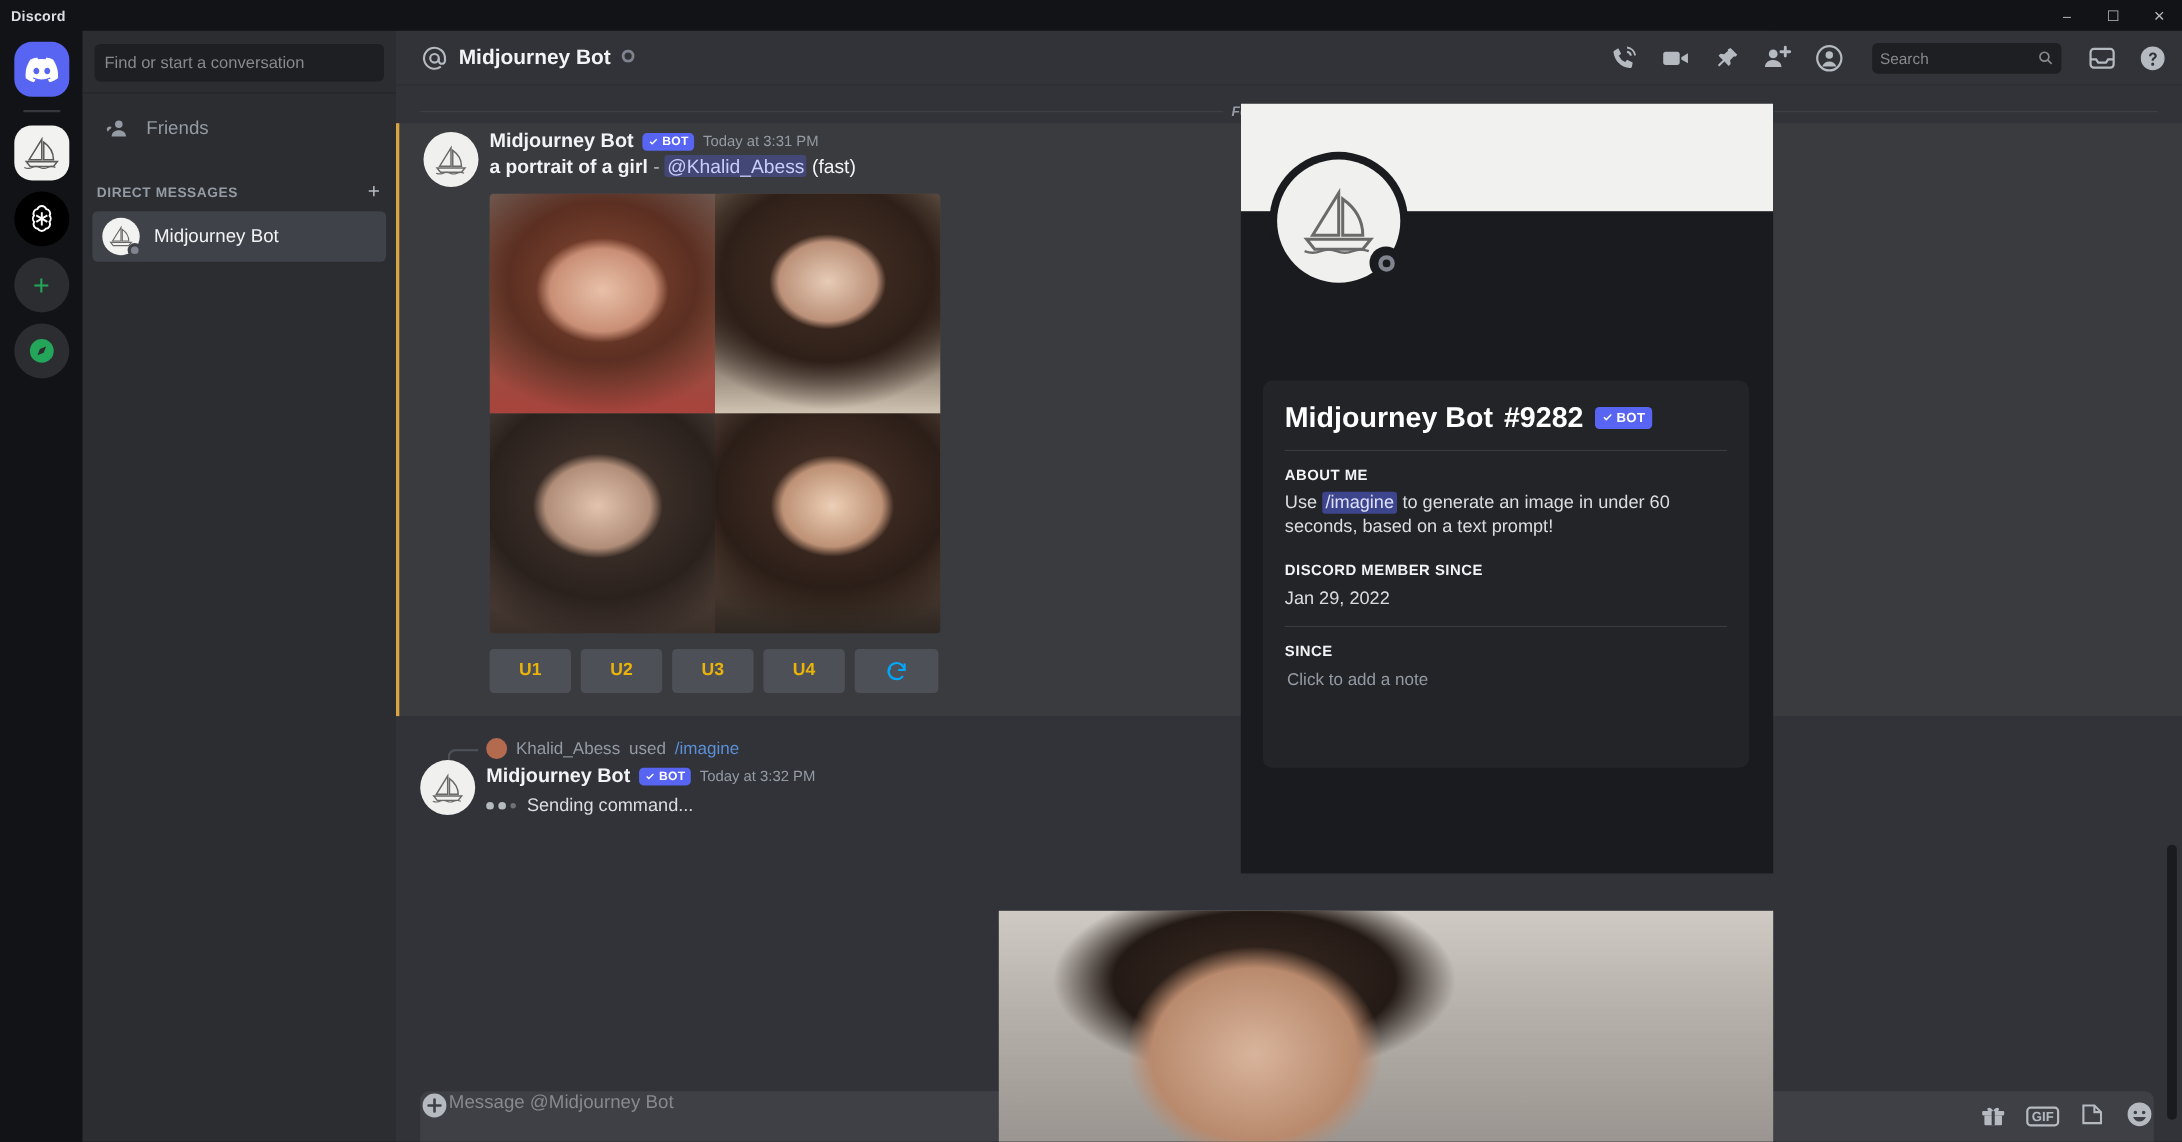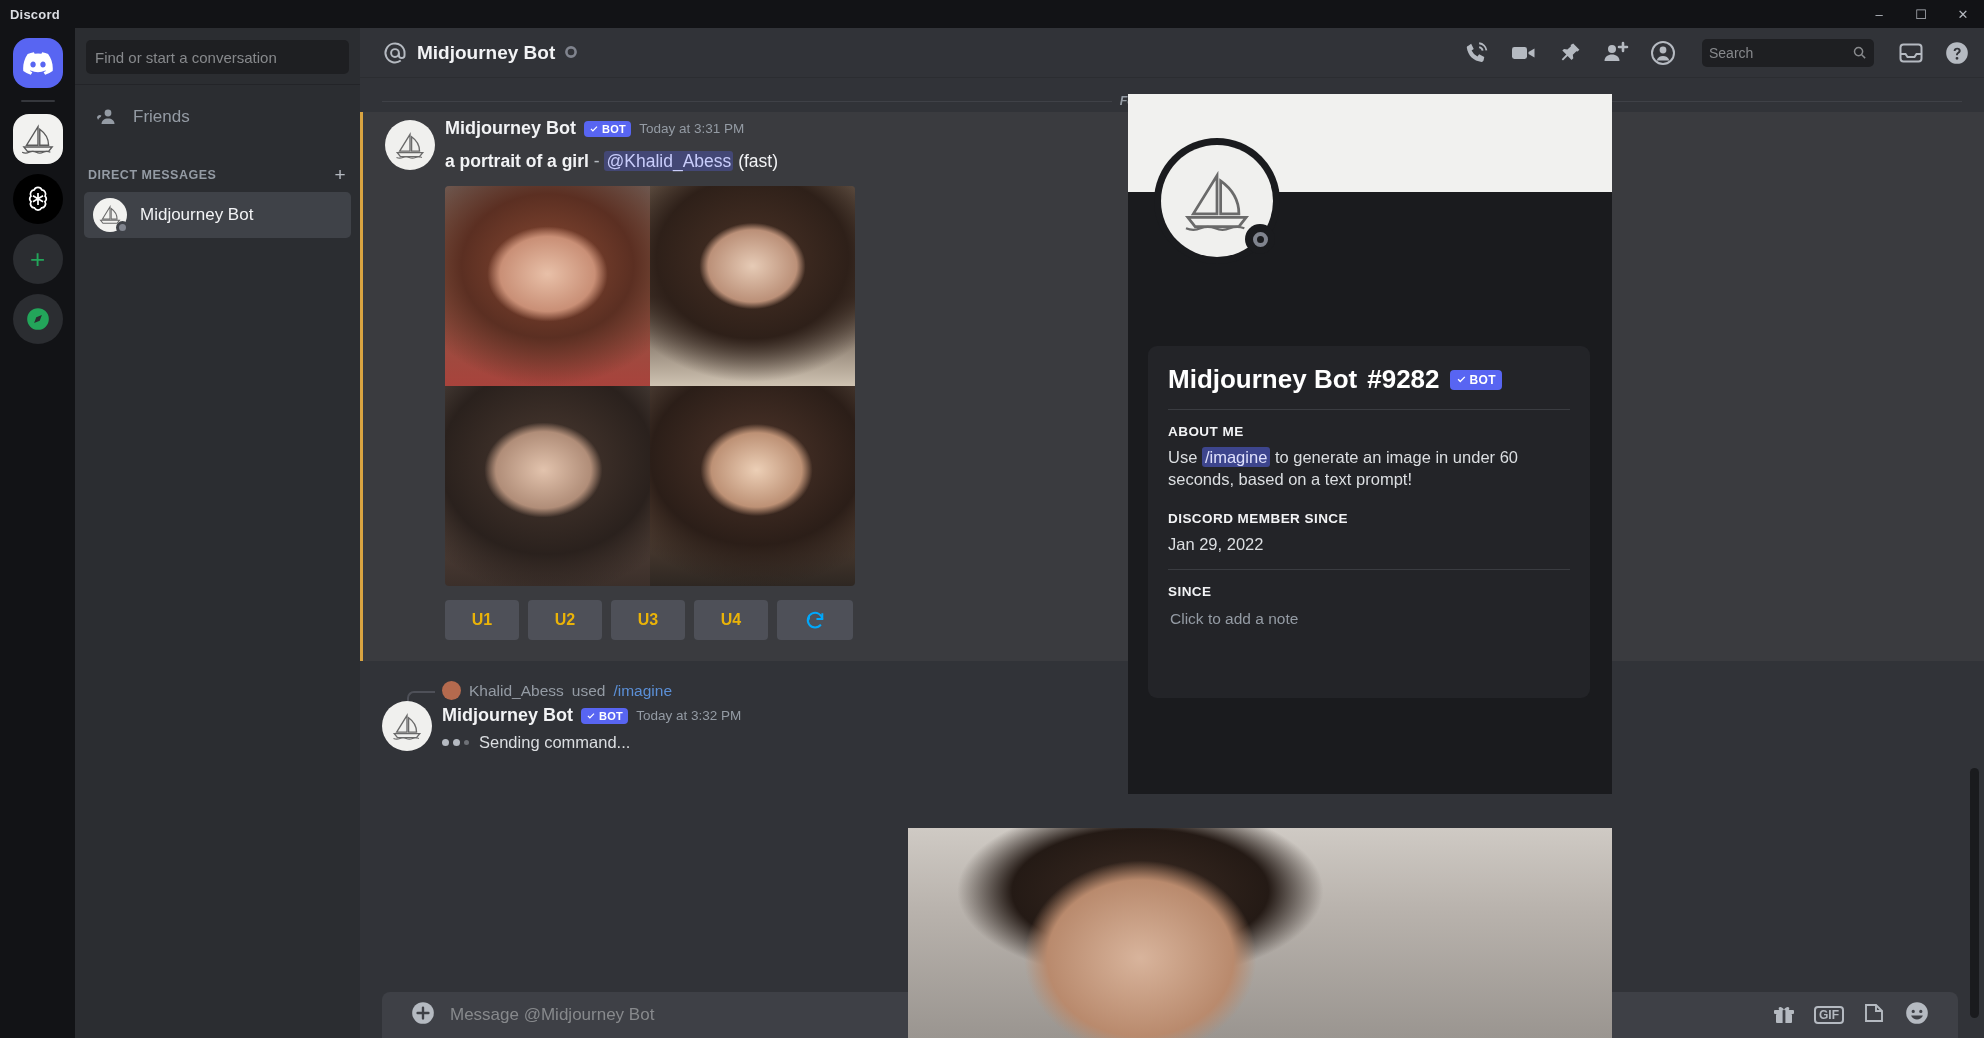--- a/index.html
+++ b/index.html
@@ -125,21 +125,21 @@
     display: flex; align-items: center; justify-content: center;
   }
   .msg-head { display: flex; align-items: center; gap: 8px; }
   .author { color: #f2f3f5; font-size: 18px; font-weight: 700; }
   .bot-tag {
     background: #5865f2; color: #fff; font-size: 11px; font-weight: 700;
     border-radius: 4px; padding: 2px 5px; display: inline-flex; gap: 3px; align-items: center;
     letter-spacing: .3px;
   }
   .ts { color: #949ba4; font-size: 13.5px; }
-  .prompt-line { margin-top: 12px; color: #f2f3f5; font-size: 17.5px; font-weight: 700; }
+  .prompt-line { margin-top: 2px; color: #f2f3f5; font-size: 17.5px; font-weight: 700; }
   .prompt-line .sep { color: #b5bac1; font-weight: 400; }
   .mention { color: #c9cdfb; background: rgba(88,101,242,.30); border-radius: 3px; padding: 0 2px; font-weight: 500; }
   .fast { color: #f2f3f5; font-weight: 400; }
 
   .grid {
     width: 410px; height: 400px; margin-top: 14px;
     display: grid; grid-template-columns: 1fr 1fr; grid-template-rows: 1fr 1fr;
     border-radius: 4px; overflow: hidden;
   }
   .tile { position: relative; overflow: hidden; }
@@ -184,21 +184,21 @@
   .tiny-av { width: 19px; height: 19px; border-radius: 50%; background: #b46a4e; display:inline-block; }
   .cmd-link { color: #5b8fd6; }
   .sending { margin-top: 7px; color: #dbdee1; font-size: 16.5px; display: flex; align-items: center; gap: 10px; }
   .dots { display: inline-flex; gap: 4px; align-items: center; }
   .dots i { width: 7px; height: 7px; border-radius: 50%; background: #b5bac1; display:block; }
   .dots i:nth-child(3) { width: 5px; height: 5px; background: #6e7177; }
 
   .composer {
     position: absolute; left: 22px; right: 26px; bottom: 0; height: 46px;
     background: #3e4046; border-radius: 8px 8px 0 0;
-    display: flex; align-items: center; padding: 0 28px; gap: 14px;
+    display: flex; padding: 0 0; 
   }
   .composer .ph { color: #87898c; font-size: 17px; flex: 1; }
   .composer .cicons { display: flex; align-items: center; gap: 18px; color: #b5bac1; }
   .gifbtn { font-size: 12px; font-weight: 800; border: 2px solid #b5bac1; border-radius: 4px; padding: 0 3px; color:#b5bac1;}
 
   .scroll-track { position: absolute; right: 5px; top: 90px; width: 9px; height: 860px; }
   .scroll-thumb { position: absolute; right: 0; top: 600px; width: 9px; height: 250px; background: #1a1b1e; border-radius: 5px; }
 
   
   .profile {

